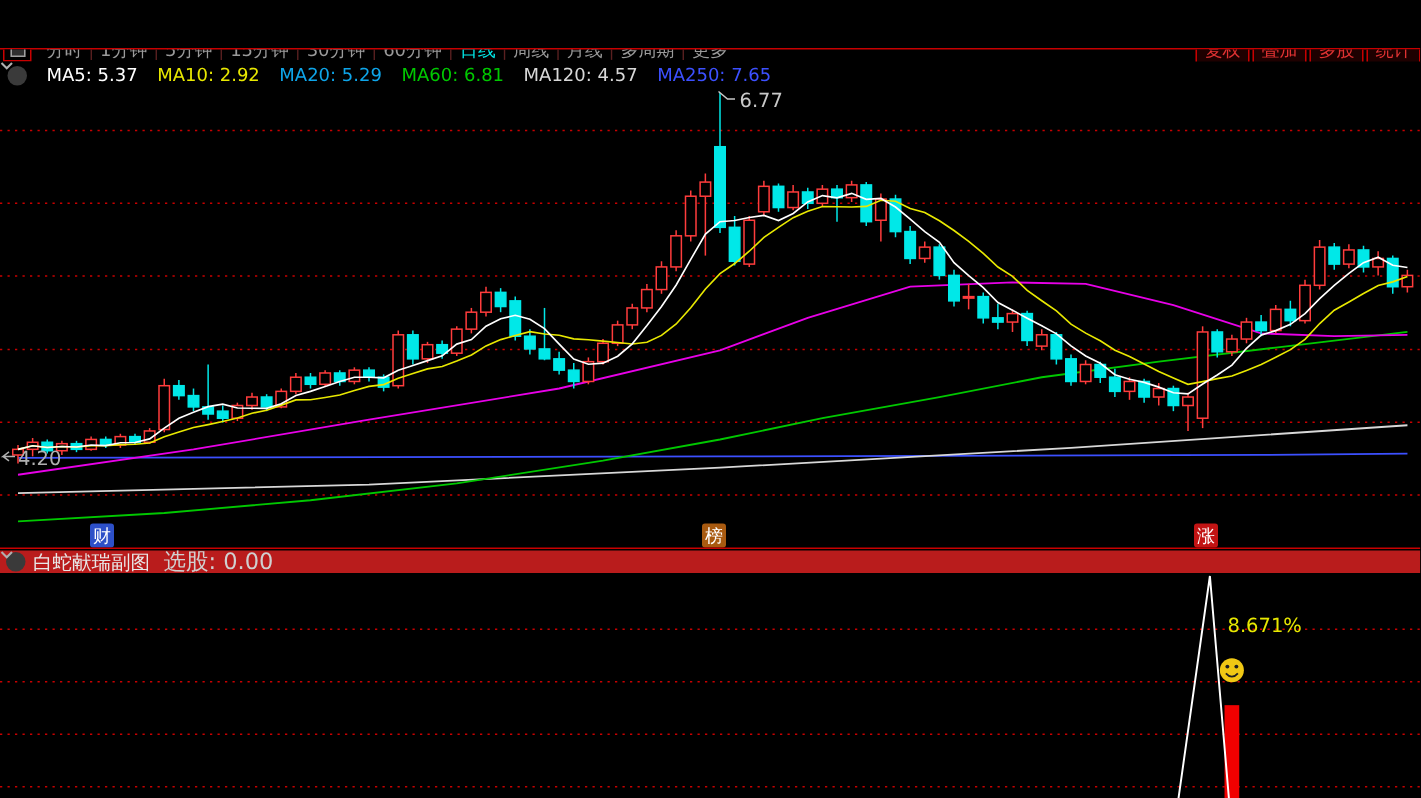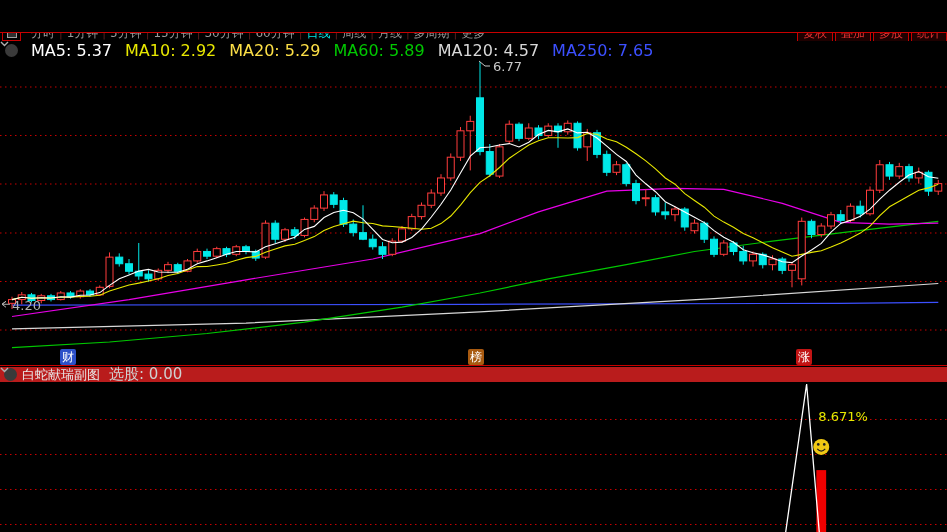--- a/index.html
+++ b/index.html
@@ -18,21 +18,21 @@
   .menu-sep{color:#5a2020;font-size:11px;}
   .rbtns{margin-left:auto;display:flex;align-items:center;}
   .rbtn{border:1px solid #c80000;background:#1e0000;color:#e03232;font-size:12px;
         padding:1px 5px;margin-left:2px;white-space:nowrap;}
   
   .row2{position:absolute;top:9px;left:0;width:947px;height:18px;display:flex;align-items:center;
         background:#000;z-index:5;}
   .stock-title{color:#e8e8e8;font-size:13px;margin-left:3px;white-space:nowrap;}
   .chev{width:13px;height:13px;border-radius:50%;background:#3a3a3a;margin-left:5px;flex:none;
         display:inline-flex;align-items:center;justify-content:center;}
-  .ma-label{font-size:16px;margin-left:13px;white-space:nowrap;}
+  .ma-label{font-size:12px;margin-left:13px;white-space:nowrap;}
   
   .sep-main{position:absolute;top:333px;left:0;width:947px;height:1px;background:#c80000;z-index:4;}
   .wm{position:absolute;top:317px;color:#fff;font-size:12px;line-height:14px;padding:1px 2px;
       border-radius:2px;z-index:3;}
   .subrow{position:absolute;top:335px;left:0;width:947px;height:15px;display:flex;align-items:center;
           background:#b91c1c;z-index:4;}
   .sub-name{color:#e8e8e8;font-size:13px;margin-left:5px;white-space:nowrap;}
   .sub-param{color:#d0d0d0;font-size:15px;margin-left:9px;white-space:nowrap;}
   .bottom-line{position:absolute;top:527px;left:0;width:947px;height:2px;background:#d40000;z-index:4;}
   .bottom-dark{position:absolute;top:530px;left:0;width:947px;height:2px;background:#000;z-index:4;}
@@ -81,22 +81,22 @@
 
   <div class="row2">
     <span class="chev">
       <svg width="9" height="6" viewBox="0 0 9 6">
           <polyline points="1,1 4.5,4.5 8,1" fill="none" stroke="#b0b0b0" stroke-width="1.4"></polyline>
         </svg>
     </span>
     <span id="malabels" style="display:flex;align-items:center;">
         <span class="ma-label" style="color: rgb(255, 255, 255);">MA5: 5.37</span>
         <span class="ma-label" style="color: rgb(232, 232, 0);">MA10: 2.92</span>
-        <span class="ma-label" style="color: #fde047;">MA20: 5.29</span>
-        <span class="ma-label" style="color: rgb(0, 200, 0);">MA60: 5.89</span>
+        <span class="ma-label" style="color: #0ea5e9;">MA20: 5.29</span>
+        <span class="ma-label" style="color: rgb(0, 200, 0);">MA60: 6.81</span>
         <span class="ma-label" style="color: rgb(216, 216, 216);">MA120: 4.57</span>
         <span class="ma-label" style="color: rgb(60, 80, 255);">MA250: 7.65</span>
       </span>
   </div>
 
   <svg id="chart" width="947" height="532" viewBox="0 0 947 532">
       <g>
         <line x1="0" y1="55" x2="947" y2="55" stroke="#c80000" stroke-width="1" stroke-dasharray="1.5 3.5"></line>
         <line x1="0" y1="103.5" x2="947" y2="103.5" stroke="#c80000" stroke-width="1" stroke-dasharray="1.5 3.5"></line>
         <line x1="0" y1="152" x2="947" y2="152" stroke="#c80000" stroke-width="1" stroke-dasharray="1.5 3.5"></line>

